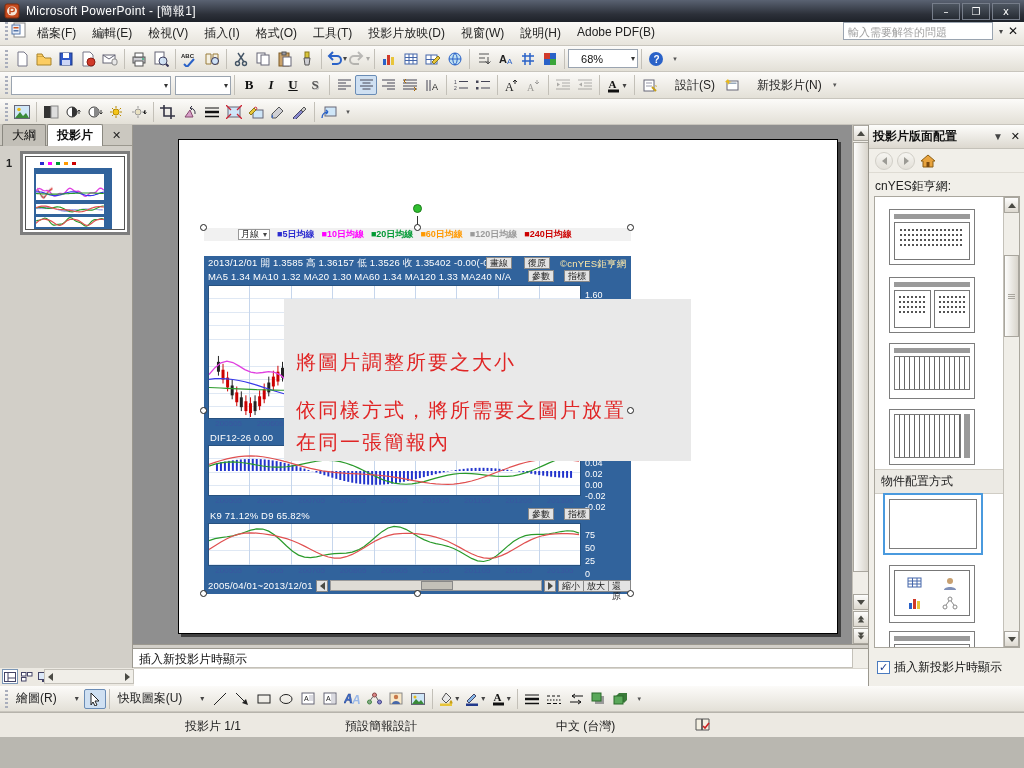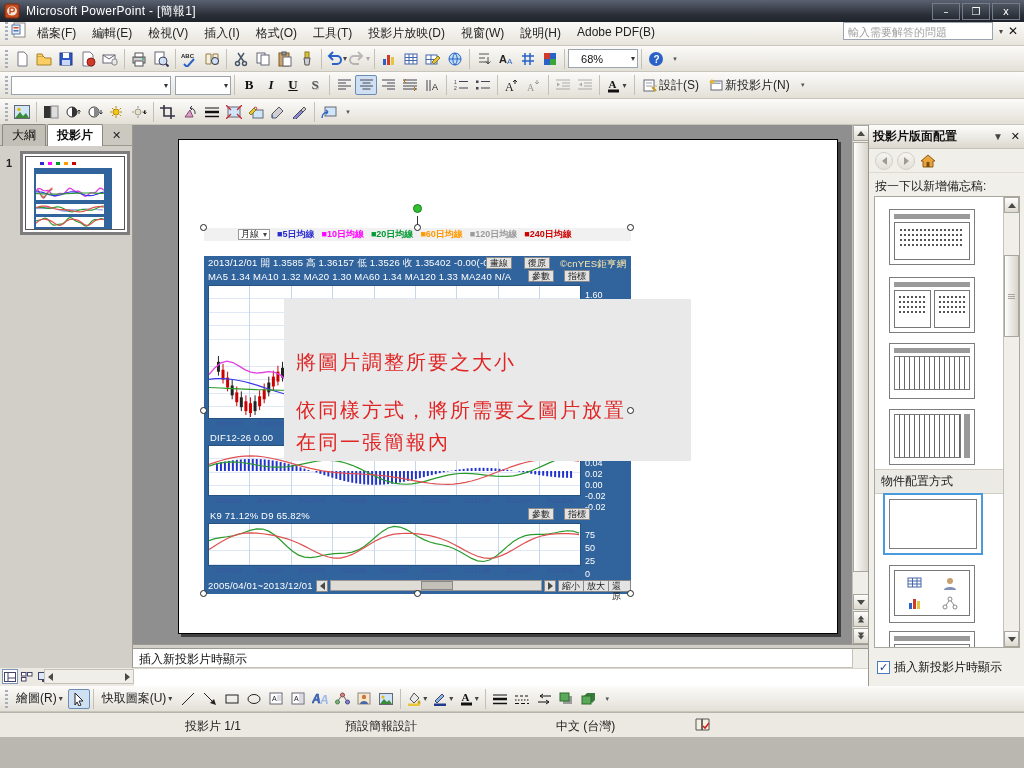--- a/index.html
+++ b/index.html
@@ -20,21 +20,21 @@
 .toolbar{left:0;width:1024px;background:linear-gradient(#fcfbf9,#e3e0d7);border-bottom:1px solid #c8c5bd;display:flex;align-items:center;padding:0 2px}
 .tbtn{min-width:22px;height:20px;display:flex;align-items:center;justify-content:center;border:1px solid transparent;border-radius:2px;position:relative}
 .tbtn svg{display:block}
 .tbtn.dis{opacity:.4;filter:grayscale(1)}
 .tbtn.pressed{background:#cfe0f2;border-color:#6a8cb5}
 .sep{width:1px;height:20px;background:#c3c0b8;margin:0 3px}
 .dd{font-size:8px;color:#444;margin-left:1px}
 .combo{height:19px;background:#fff;border:1px solid #9aa4b0;display:flex;align-items:center;justify-content:space-between;padding:0 2px 0 12px;font-size:11px}
 .combo .dd{color:#333}
 .chev{width:12px;height:20px;display:flex;flex-direction:column;align-items:center;justify-content:center;font-size:7px;color:#555;margin-left:2px}
-.txtbtn{display:flex;align-items:center;gap:1px;padding:1px 5px;font-size:12px;color:#222}
+.txtbtn{display:flex;align-items:center;gap:17px;padding:1px 5px;font-size:12px;color:#222}
 .glyph{font-weight:bold;font-family:"Liberation Serif","DejaVu Serif",serif;font-size:13px}
 
 #slides-pane{left:0;top:125px;width:133px;height:543px;background:#d2cfc8;border-right:1px solid #9b988f}
 .tabs{display:flex;align-items:center;height:21px;background:#cbc8c0;border-bottom:1px solid #9b988f;padding-left:2px}
 .tab{padding:2px 9px;font-size:12px;border:1px solid #8a8880;border-bottom:none;background:#c2bfb7;margin-right:1px;border-radius:2px 2px 0 0}
 .tab.active{background:#fff;font-weight:bold}
 .tabclose{margin-left:8px;font-size:11px;color:#222}
 #thumb-num{left:6px;top:32px;font-size:11px;font-weight:bold;color:#222}
 #thumb-frame{left:20px;top:26px;width:110px;height:84px;background:#fff;border:3px solid #7d7d7d;padding:2px}
 #thumb-inner{width:100%;height:100%;border:1px solid #555;position:relative;background:#fff;overflow:hidden}
@@ -996,21 +996,21 @@
           <span class="tri t-l"></span>
         </span>
       <span class="nav-circle">
           <span class="tri t-r"></span>
         </span>
       <svg width="18" height="16">
           <path d="M9 2L2 8h2v6h10V8h2z" fill="#e8a33d" stroke="#8c5f14"></path>
           <rect x="7.5" y="9" width="3" height="5" fill="#7a4a10"></rect>
         </svg>
     </div>
-    <div id="tp-label" data-bind="task_pane.apply_label">按一下以新增備忘稿:</div>
+    <div id="tp-label" data-bind="task_pane.apply_label">cnYES鉅亨網:</div>
 
     <div id="tp-list">
 
       <div class="lt" style="top:12px">
         <div class="tbar"></div>
           <div style="border:1px solid #777;height:38px;padding:3px">
             <div class="dline"></div>
             <div class="dline"></div>
             <div class="dline"></div>
             <div class="dline"></div>

